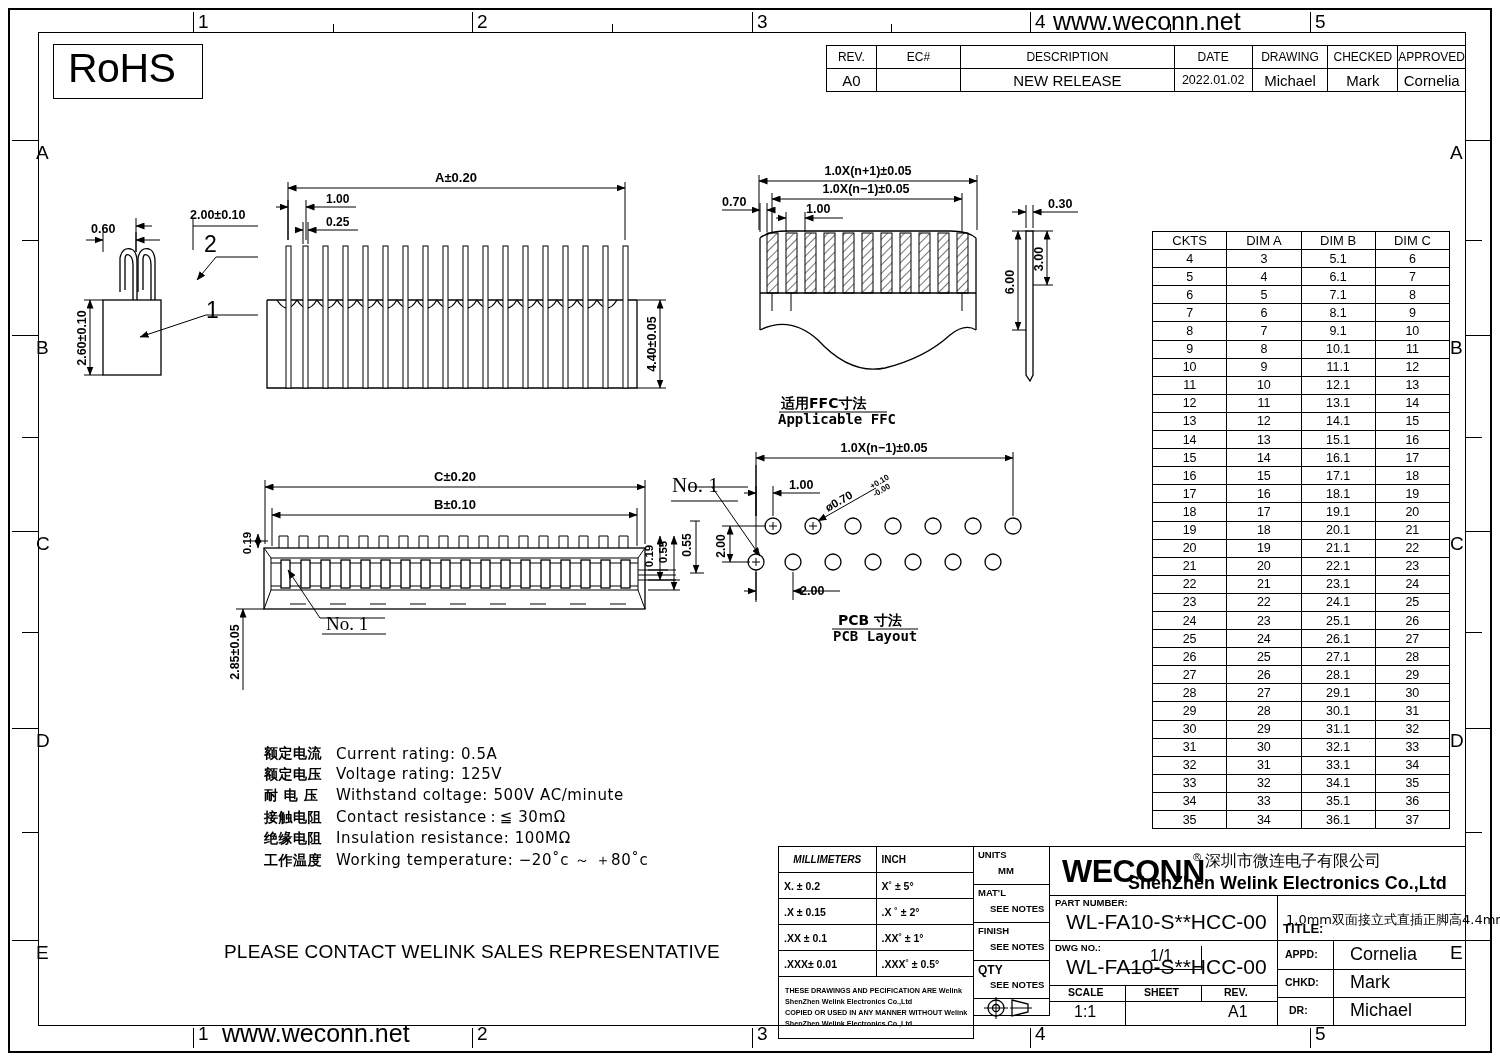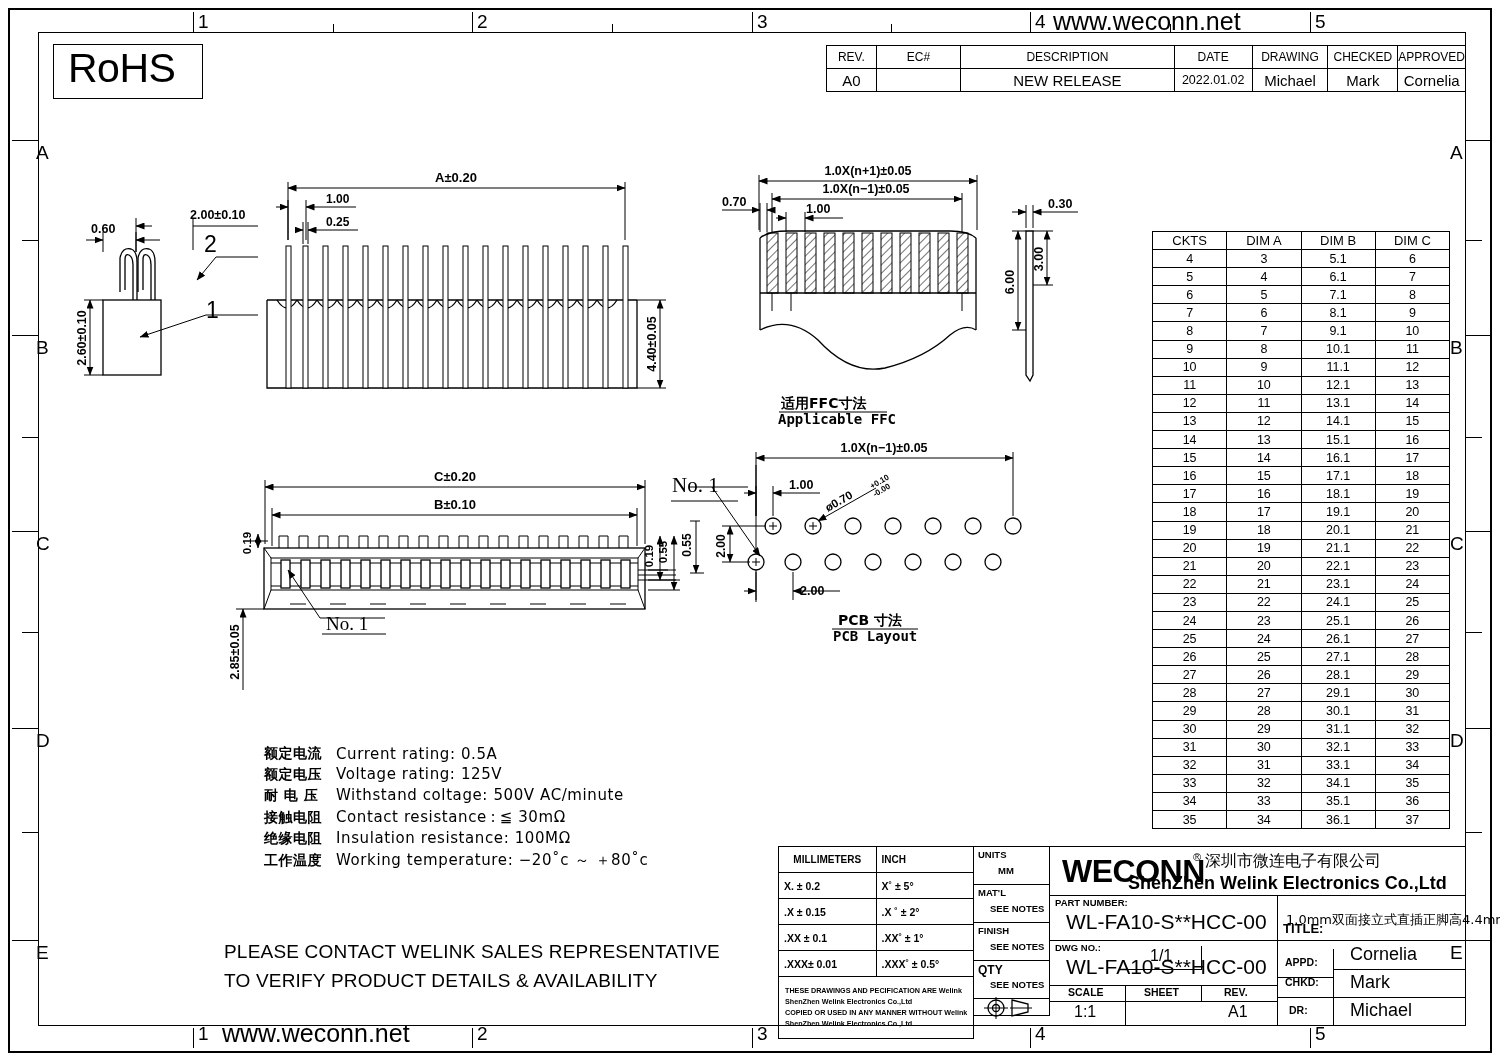--- a/index.html
+++ b/index.html
@@ -33,21 +33,21 @@
   #rev-table tr.val td{font-size:15px;}
 
   
   #dim-table{left:1152px;top:231px;width:298px;}
   #dim-table td{height:18.1px;font-size:12.5px;}
   #dim-table tr.hdr td{font-weight:400;font-size:13px;}
 
   
   #tol-table{left:778px;top:846px;width:196px;}
   #tol-table td{font-size:10.5px;text-align:left;padding-left:5px;height:26px;font-weight:bold;}
-  #tol-table td.c{text-align:center;padding-left:0;}
+  #tol-table td.c{text-align:center;padding-left:0;font-style:italic;}
 
   
   .tb{position:absolute;border:1px solid #000;}
 
   
   svg#art{position:absolute;left:0;top:0;width:1500px;height:1061px;pointer-events:none;}
   .ln{stroke:#000;fill:none;}
   .thin{stroke-width:1;}
   .med{stroke-width:1.3;}
   .fill-w{fill:#fff;}
@@ -747,21 +747,20 @@
           <span style="font-family: &quot;DejaVu Sans&quot;, sans-serif; font-size: 15px; letter-spacing: 0.6px;">Insulation resistance:  100MΩ</span>
         </div>
         <div style="display: flex; align-items: baseline; height: 21.5px; white-space: nowrap;">
           <span style="font-family: &quot;DejaVu Sans&quot;, sans-serif; font-weight: bold; font-size: 14px; width: 72px; display: inline-block; letter-spacing: 0.5px;">工作温度</span>
           <span style="font-family: &quot;DejaVu Sans&quot;, sans-serif; font-size: 15px; letter-spacing: 0.6px;">Working temperature:  −20˚c ～ ＋80˚c</span>
         </div>
       </div>
   </div>
 
   <div class="t" style="left:224px;top:942px;font-size:19px;letter-spacing:0.2px;">PLEASE CONTACT WELINK SALES REPRESENTATIVE</div>
-  <div class="t" style="left:224px;top:971px;font-size:19px;letter-spacing:0.2px;">TO VERIFY PRODUCT DETAILS &amp; AVAILABILITY</div>
 
   <table class="grid" id="tol-table">
     <tbody>
       <tr>
         <td class="c" style="width:50%;font-size:10px;">MILLIMETERS</td>
         <td style="width:50%;font-size:10px;">INCH</td>
       </tr>
       <tr>
         <td>X.  ±  0.2</td>
         <td>X˚  ±  5°</td>
@@ -852,21 +851,21 @@
   <div class="tb" style="left:1050px;top:1002px;width:76px;height:24px;border-left:none;border-top:none;">
     <div class="t" style="left:24px;top:2px;font-size:16px;">1:1</div>
   </div>
   <div class="tb" style="left:1126px;top:946px;width:76px;height:24px;border-left:none;border-top:none;">
     <div class="t" style="left:24px;top:2px;font-size:16px;">1/1</div>
   </div>
   <div class="tb" style="left:1202px;top:1002px;width:76px;height:24px;border-left:none;border-top:none;">
     <div class="t" style="left:26px;top:2px;font-size:16px;">A1</div>
   </div>
 
-  <div class="tb" style="left:1278px;top:941px;width:56px;height:29px;border-left:none;border-top:none;margin-top:8px;">
+  <div class="tb" style="left:1278px;top:941px;width:56px;height:29px;border-left:none;border-top:none;">
     <div class="t" style="left:7px;top:8px;font-size:10.5px;font-weight:bold;">APPD:</div>
   </div>
   <div class="tb" style="left:1334px;top:941px;width:132px;height:29px;border-left:none;border-top:none;">
     <div class="t" style="left:16px;top:4px;font-size:18px;">Cornelia</div>
   </div>
   <div class="tb" style="left:1278px;top:970px;width:56px;height:28px;border-left:none;border-top:none;">
     <div class="t" style="left:7px;top:7px;font-size:10.5px;font-weight:bold;">CHKD:</div>
   </div>
   <div class="tb" style="left:1334px;top:970px;width:132px;height:28px;border-left:none;border-top:none;">
     <div class="t" style="left:16px;top:3px;font-size:18px;">Mark</div>

